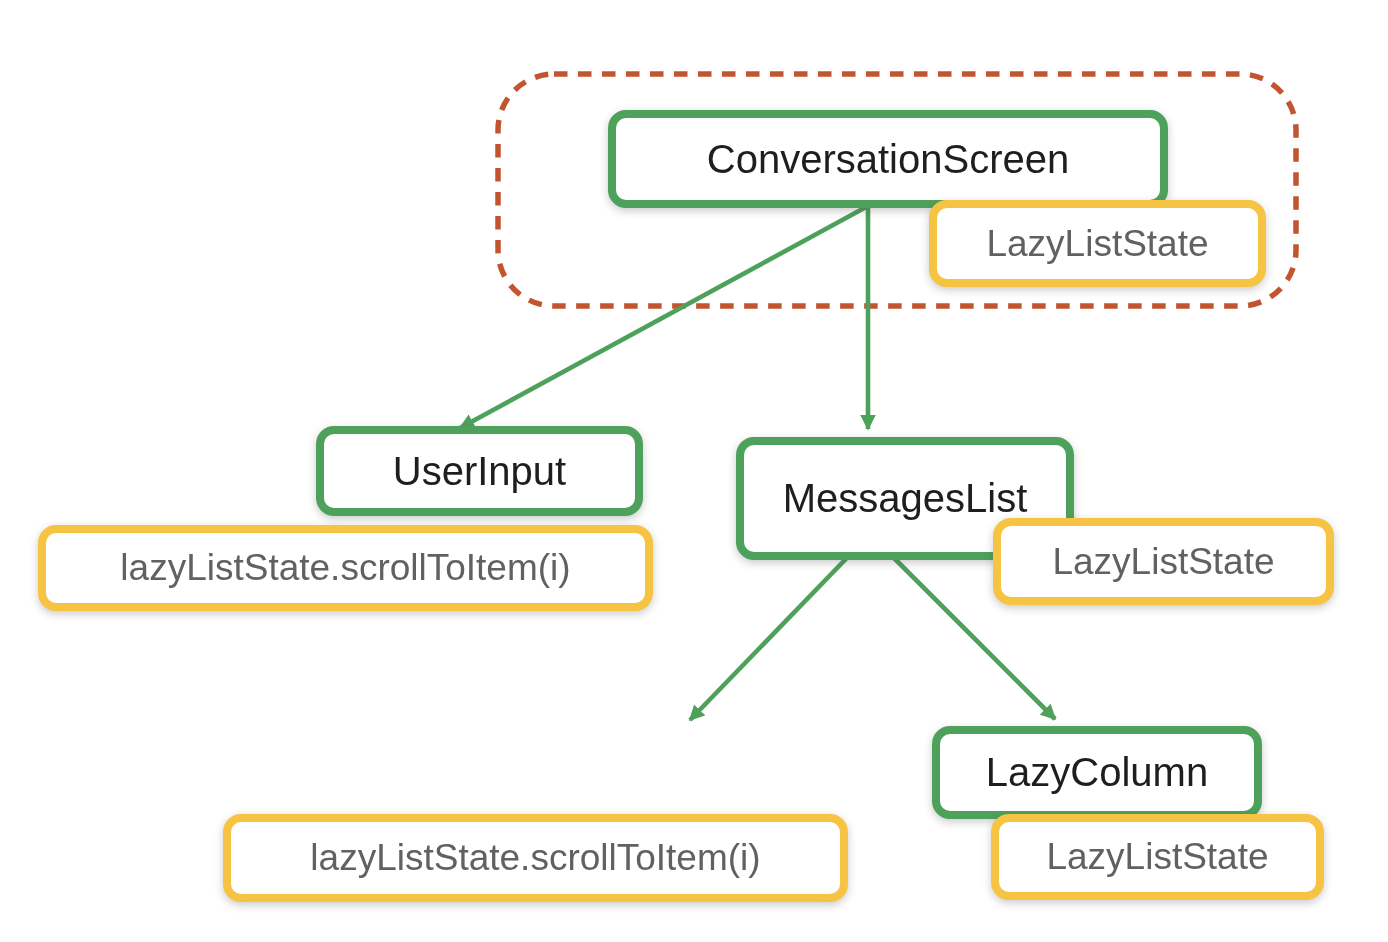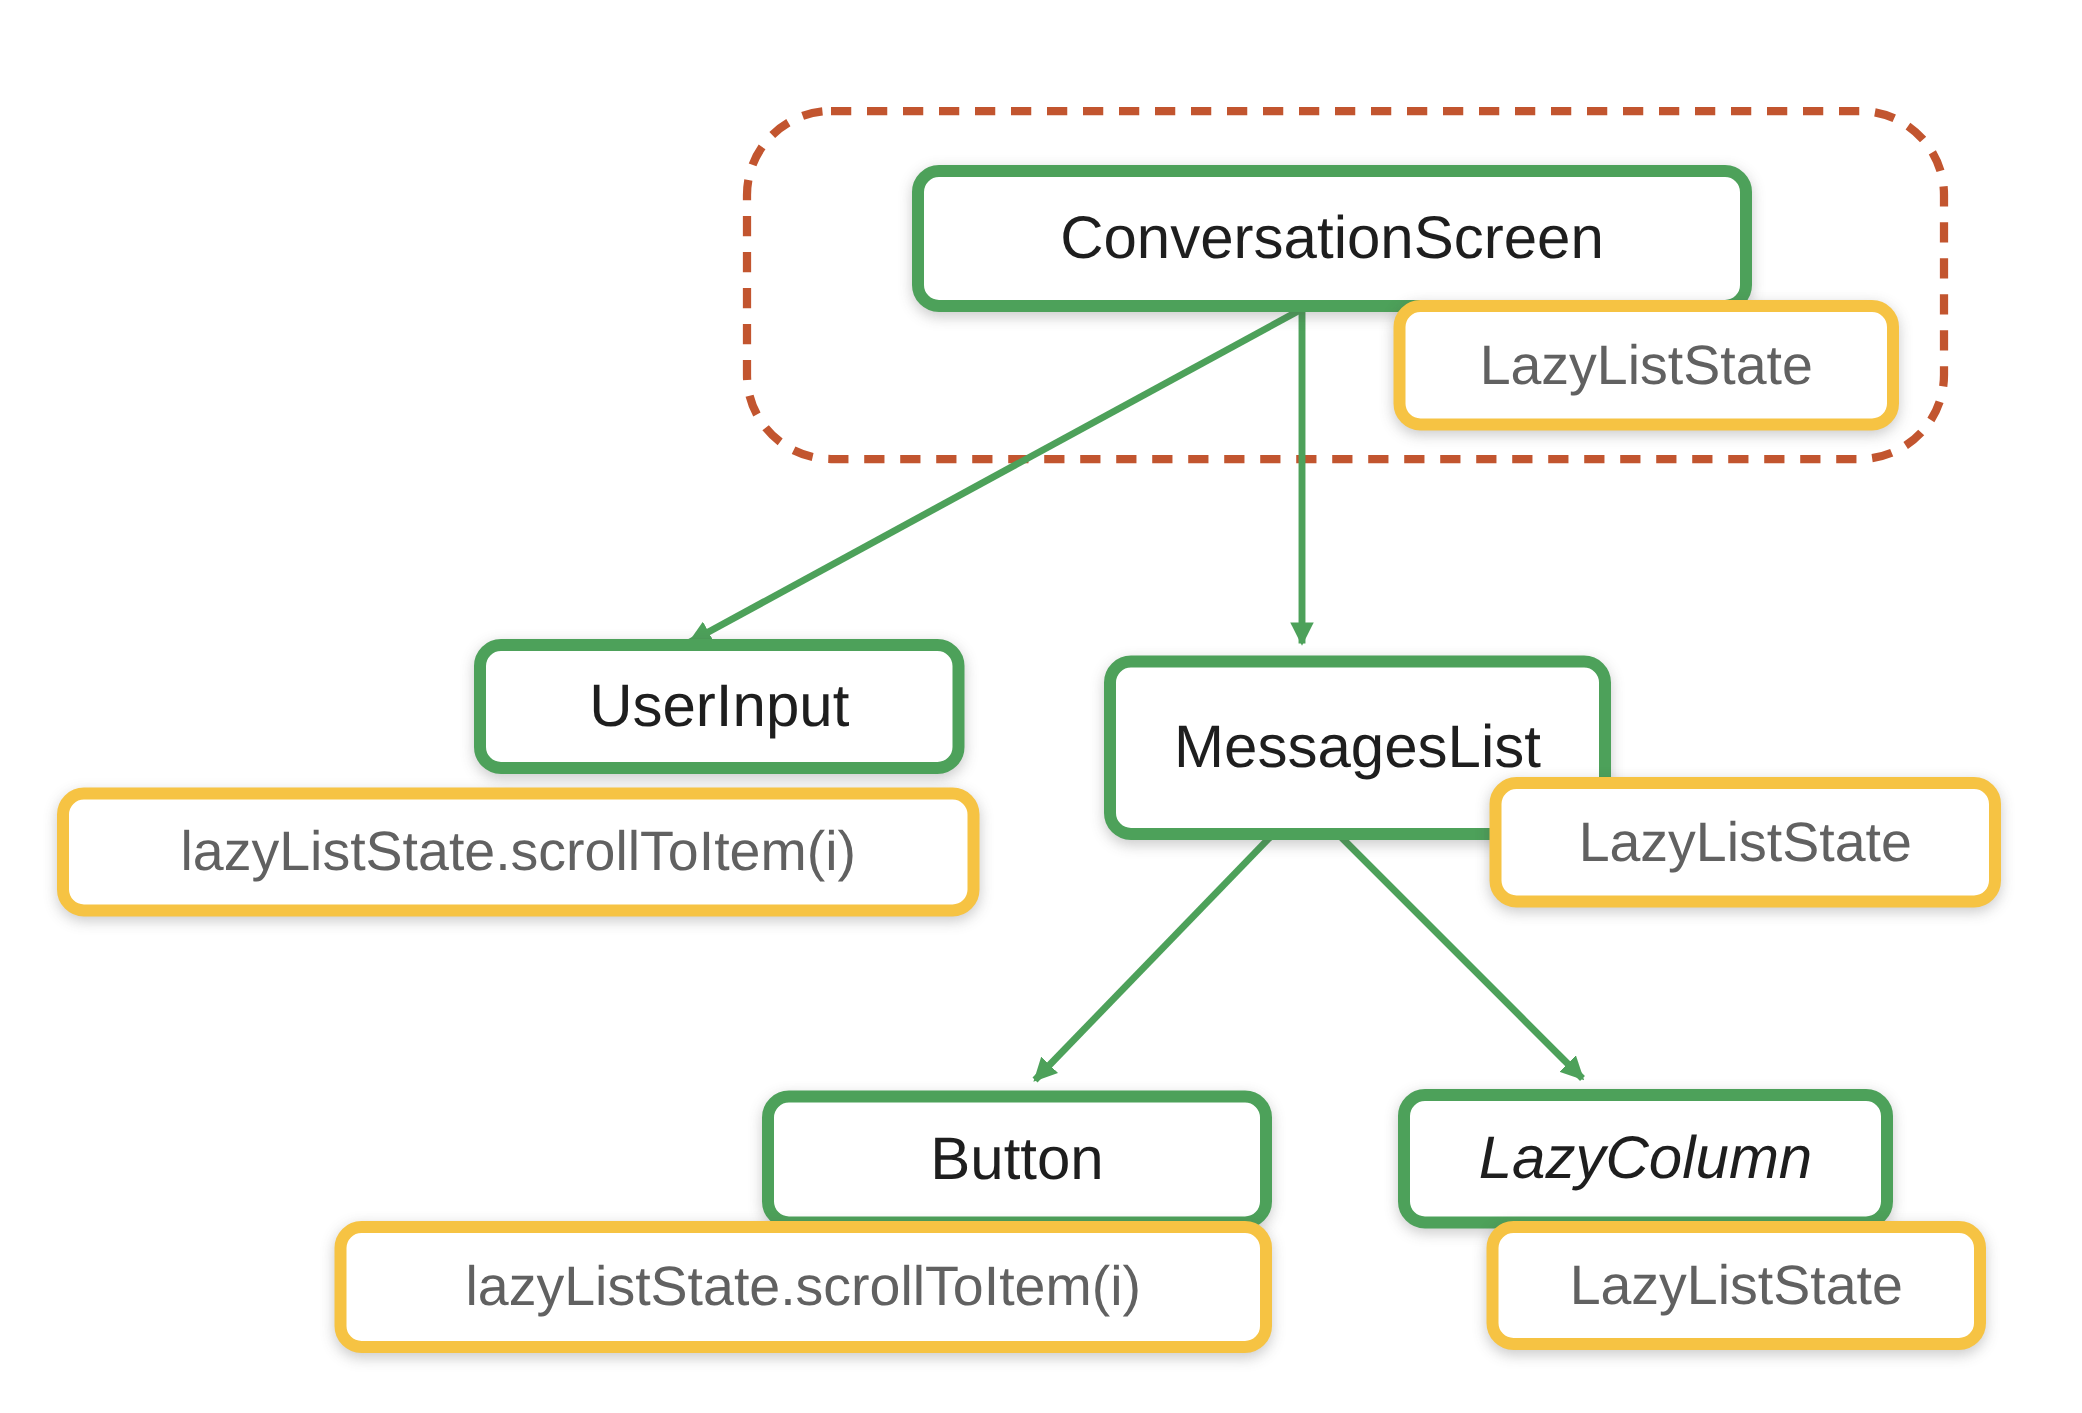--- a/index.html
+++ b/index.html
@@ -59,21 +59,21 @@
   }
   
   #node-conversation { left: 592px;  top: 110px; width: 560px; height: 98px; }
   #state-conversation { left: 913px; top: 200px; width: 337px; height: 87px; }
   #node-userinput    { left: 300px;  top: 426px; width: 327px; height: 90px; }
   #state-userinput   { left: 22px;   top: 525px; width: 615px; height: 86px; }
   #node-messageslist { left: 720px;  top: 437px; width: 338px; height: 123px; }
   #state-messageslist{ left: 977px;  top: 518px; width: 341px; height: 87px; }
   #node-button       { left: 492px;  top: 727px; width: 340px; height: 92px; }
   #state-button      { left: 207px;  top: 814px; width: 625px; height: 88px; }
-  #node-lazycolumn   { left: 916px;  top: 726px; width: 330px; height: 93px; font-style: italic; }
+  #node-lazycolumn   { left: 916px;  top: 726px; width: 330px; height: 93px; }
   #state-lazycolumn  { left: 975px;  top: 814px; width: 333px; height: 86px; }
 </style>
 </head>
 <body>
 
 <div id="stage">
 
 
   <svg id="arrow-layer" viewBox="0 0 1388 942" xmlns="http://www.w3.org/2000/svg">
     <defs>
@@ -92,21 +92,20 @@
 
     <line x1="870" y1="534" x2="1055" y2="719" stroke="#4DA15A" stroke-width="4.6" marker-end="url(#arrowhead)"></line>
   </svg>
 
   <div class="node" id="node-conversation">ConversationScreen</div>
 
   <div class="node" id="node-userinput">UserInput</div>
 
   <div class="node" id="node-messageslist">MessagesList</div>
 
-  <div class="node" id="node-button">Button</div>
 
   <div class="node" id="node-lazycolumn">LazyColumn</div>
 
   <div class="state" id="state-conversation">LazyListState</div>
 
   <div class="state" id="state-userinput">lazyListState.scrollToItem(i)</div>
 
   <div class="state" id="state-messageslist">LazyListState</div>
 
   <div class="state" id="state-button">lazyListState.scrollToItem(i)</div>

